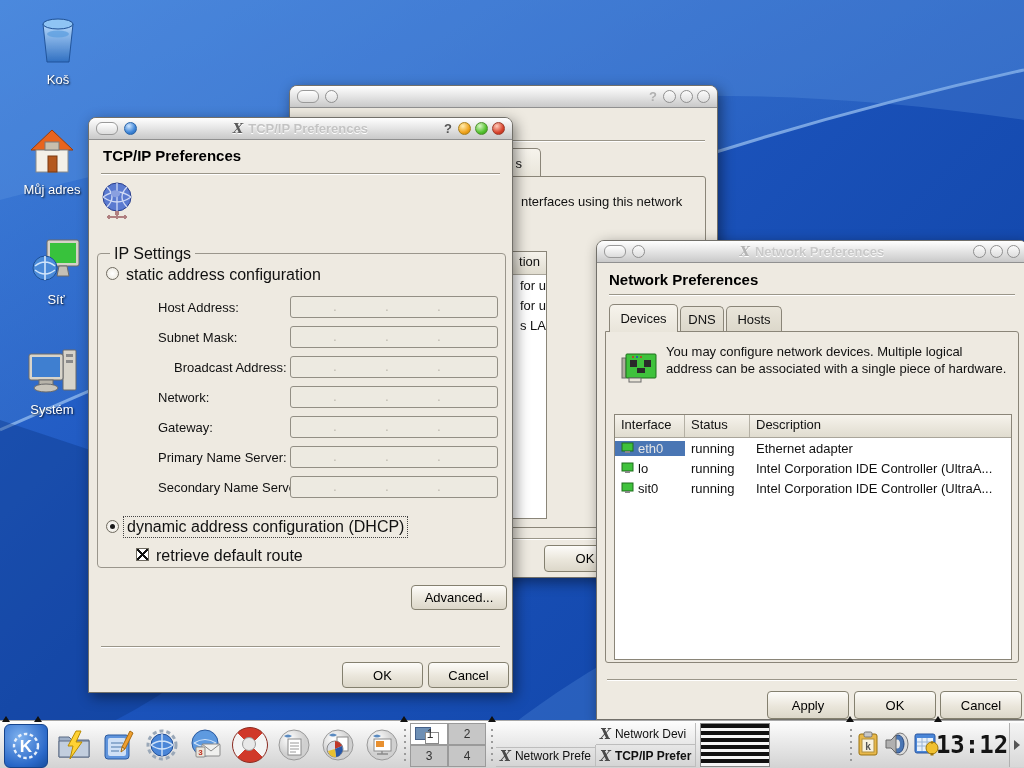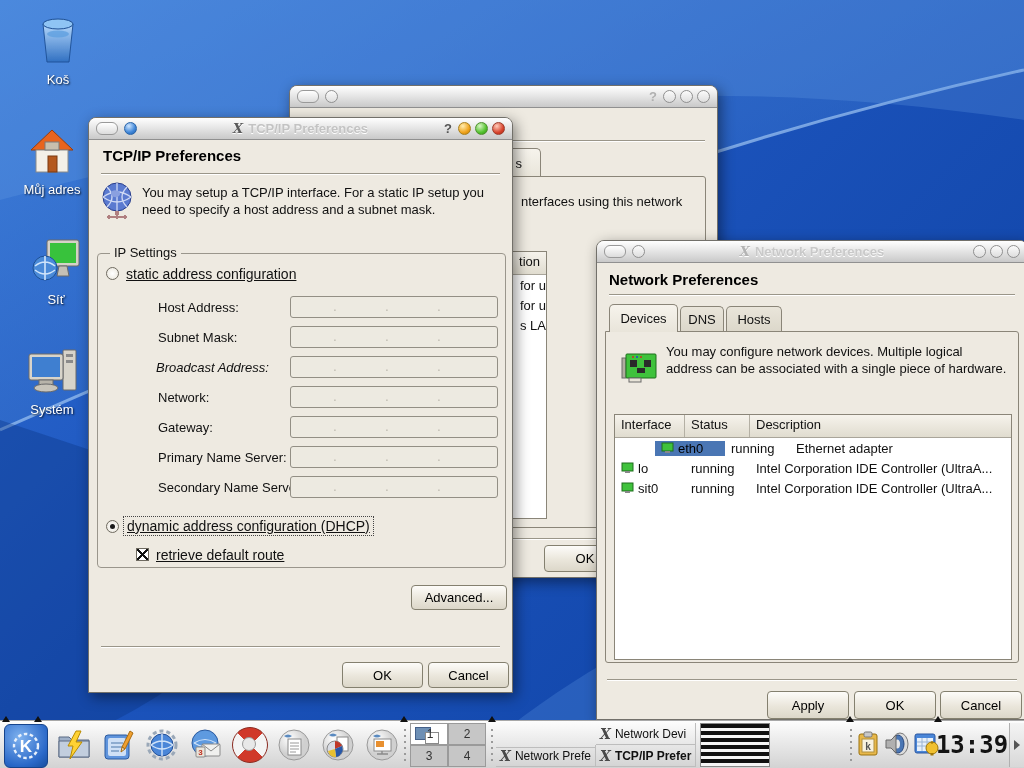--- a/index.html
+++ b/index.html
@@ -40,49 +40,49 @@
   .t-inactive .helpq{color:#b0b0b0;}
 
   .win-heading{position:absolute;font-weight:bold;font-size:15px;color:#000;}
   .hrule{position:absolute;height:0;border-top:1px solid #9a9689;border-bottom:1px solid #ffffff;}
 
   .btn{position:absolute;background:linear-gradient(#fdfcf9,#eae6db 55%,#dcd7c9);
        border:1px solid #84806f;border-radius:4px;font-size:13px;color:#000;
        display:flex;align-items:center;justify-content:center;cursor:default;}
 
   .groupbox{position:absolute;border:1px solid #9a968c;border-radius:4px;}
-  .gb-legend{position:absolute;top:-9px;left:12px;background:#eeeae1;padding:0 4px;font-size:13px;}
+  .gb-legend{position:absolute;top:-9px;left:12px;background:#eeeae1;padding:0 4px;font-size:16px;}
 
   .radio{position:absolute;width:13px;height:13px;border-radius:50%;border:1px solid #6e6a60;
          background:radial-gradient(#ffffff,#e9e5da);box-sizing:border-box;}
   .radio.checked::after{content:"";display:block;width:5px;height:5px;border-radius:50%;background:#1a1a1a;margin:3px auto;}
   .checkbox{position:absolute;width:13px;height:13px;border:1px solid #6e6a60;background:#fff;box-sizing:border-box;
             background-image:linear-gradient(45deg,transparent 44%,#111 44%,#111 56%,transparent 56%),
                              linear-gradient(-45deg,transparent 44%,#111 44%,#111 56%,transparent 56%);}
-  .ctl-label{position:absolute;font-size:14px;white-space:nowrap;text-decoration:underline;}
+  .ctl-label{position:absolute;font-size:16px;white-space:nowrap;}
   .focus-dotted{outline:1px dotted #444;padding:1px 3px;}
 
   .field-label{position:absolute;font-size:13px;white-space:nowrap;margin-left:36px;}
   .ipfield{position:absolute;height:22px;width:208px;background:#edeae1;border:1px solid #938f85;
            border-radius:3px;box-sizing:border-box;color:#b9b5aa;font-size:12px;text-align:center;
            letter-spacing:14px;font-family:"Liberation Sans",sans-serif;}
 
   .tab{position:absolute;border:1px solid #8a8578;border-bottom:none;border-radius:5px 5px 0 0;
        background:linear-gradient(#f6f3ec,#e9e5da);font-size:13px;
        display:flex;align-items:center;justify-content:center;box-sizing:border-box;}
   .tab.inactive{background:linear-gradient(#e9e5da,#dcd7ca);}
   .tabframe{position:absolute;background:#eeeae1;border:1px solid #8a8578;border-radius:0 3px 3px 3px;box-sizing:border-box;}
 
   .listbox{position:absolute;background:#fff;border:1px solid #8a8578;box-sizing:border-box;overflow:hidden;}
   .listheader{display:flex;height:22px;background:linear-gradient(#f6f3ec,#e0dccf);
               border-bottom:1px solid #a9a59a;font-size:13px;}
   .listheader .hc{padding:2px 6px;border-right:1px solid #b4b0a4;box-sizing:border-box;}
   .lrow{display:flex;height:20px;font-size:13px;align-items:center;}
   .lrow .c{padding:0 6px;box-sizing:border-box;display:flex;align-items:center;gap:3px;white-space:nowrap;overflow:hidden;}
-  .sel{background:#4a76b4;color:#000000;margin-left:40px;}
+  .sel{background:#4a76b4;color:#e5e5e5;}
 
   
   .panel{position:absolute;left:0;top:720px;width:1024px;height:48px;
          background:linear-gradient(#fdfdfd,#e9e9e9 45%,#d2d2d2);border-top:1px solid #a8a8a8;}
   .p-item{position:absolute;top:4px;width:40px;height:40px;display:flex;align-items:center;justify-content:center;}
   .harrow{position:absolute;top:-5px;width:0;height:0;border-left:4px solid transparent;
           border-right:4px solid transparent;border-bottom:6px solid #101010;}
   .handle{position:absolute;top:6px;width:4px;height:36px;
           background-image:radial-gradient(circle,#9a9a9a 1px,transparent 1.2px);background-size:4px 6px;}
   .pager{position:absolute;left:410px;top:2px;width:76px;height:44px;display:grid;
@@ -333,33 +333,32 @@
 
   <div style="position:absolute;left:8px;top:62px;width:40px;height:40px;">
     <svg viewBox="0 0 40 40">
       <circle cx="20" cy="17" r="14" fill="#5a7ad0" stroke="#2a3f8c"></circle>
       <path d="M6,17 Q20,7 34,17 M6,17 Q20,27 34,17 M20,3 L20,31 M10,7 Q20,17 10,27 M30,7 Q20,17 30,27" stroke="#cdd8f4" fill="none" stroke-width="1.3"></path>
       <path d="M14,12 q3,-3 7,-1 q4,2 1,5 q-4,3 -8,-1 z" fill="#8aa0e0"></path>
       <rect x="18" y="31" width="4" height="4" fill="#b08080"></rect>
       <path d="M10,37 L30,37 M12,35 L12,39 M28,35 L28,39 M20,35 L20,39" stroke="#b08080" stroke-width="2" fill="none"></path>
     </svg>
   </div>
-  <div style="position:absolute;left:53px;top:66px;width:356px;line-height:17px;font-size:13px;">You may setup a TCP/IP interface. For a static IP setup you need to specify a host address and a subnet mask.</div>
 
   <div class="groupbox" style="left:8px;top:135px;width:407px;height:313px;">
     <span class="gb-legend">IP Settings</span>
 
     <div class="radio" style="left:8px;top:13px;"></div>
     <div class="ctl-label" style="left:28px;top:12px;">static address configuration</div>
 
     <div class="field-label" style="left:24px;top:46px;">Host Address:</div>
     <input class="ipfield" style="left: 192px; top: 42px;" readonly="" value=".  .  .">
     <div class="field-label" style="left:24px;top:76px;">Subnet Mask:</div>
     <input class="ipfield" style="left: 192px; top: 72px;" readonly="" value=".  .  .">
-    <div class="field-label" style="left:22px;top:106px;font-style:italic;">Broadcast Address:</div>
+    <div class="field-label" style="left:40px;top:106px;">Broadcast Address:</div>
     <input class="ipfield" style="left: 192px; top: 102px;" readonly="" value=".  .  .">
     <div class="field-label" style="left:24px;top:136px;">Network:</div>
     <input class="ipfield" style="left: 192px; top: 132px;" readonly="" value=".  .  .">
     <div class="field-label" style="left:24px;top:166px;">Gateway:</div>
     <input class="ipfield" style="left: 192px; top: 162px;" readonly="" value=".  .  .">
     <div class="field-label" style="left:24px;top:196px;">Primary Name Server:</div>
     <input class="ipfield" style="left: 192px; top: 192px;" readonly="" value=".  .  .">
     <div class="field-label" style="left:24px;top:226px;">Secondary Name Server:</div>
     <input class="ipfield" style="left: 192px; top: 222px;" readonly="" value=".  .  .">
 
@@ -543,15 +542,15 @@
       <rect x="1" y="3" width="20" height="19" rx="2" fill="#4a86d8" stroke="#2a56a0"></rect>
       <rect x="3" y="7" width="16" height="13" fill="#e8f0fa"></rect>
       <path d="M3,11 h16 M3,15 h16 M8,7 v13 M13,7 v13" stroke="#9ab4d4" stroke-width="1"></path>
       <circle cx="18" cy="17" r="6" fill="#f0c030" stroke="#a07808"></circle>
       <rect x="16.5" y="22" width="3" height="2.5" fill="#a07808"></rect>
       <circle cx="18" cy="11.5" r="1.2" fill="#a07808"></circle>
     </svg>
   </div>
 
   <div class="harrow" style="left:934px;"></div>
-  <div class="clock">13:39</div>
+  <div class="clock">13:12</div>
   <div class="hidebtn"></div>
 </div>
 
 </body></html>

